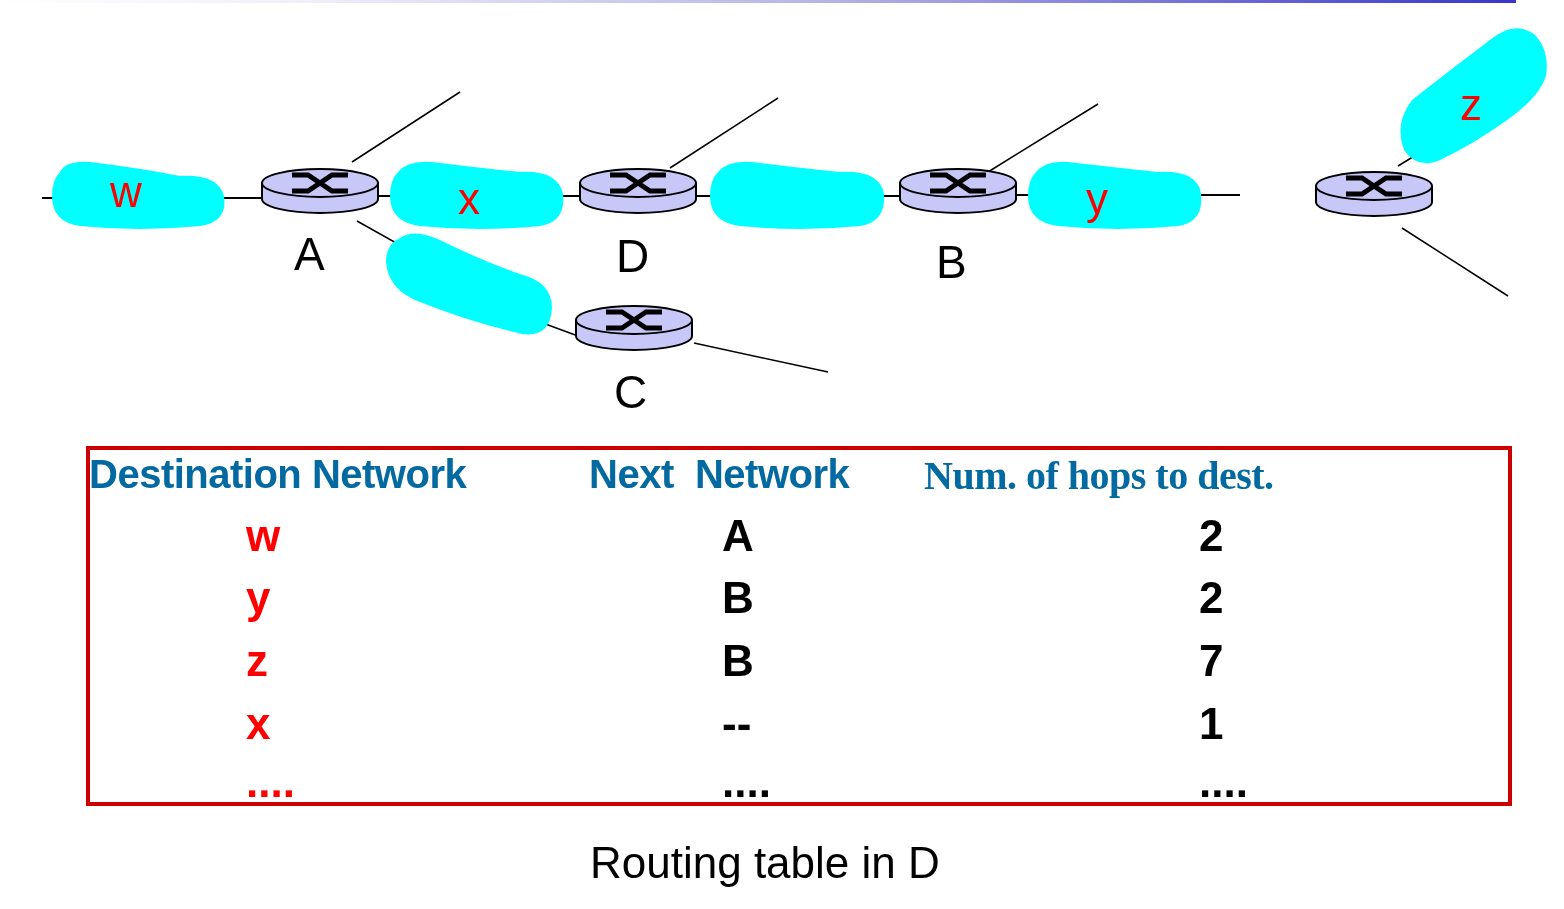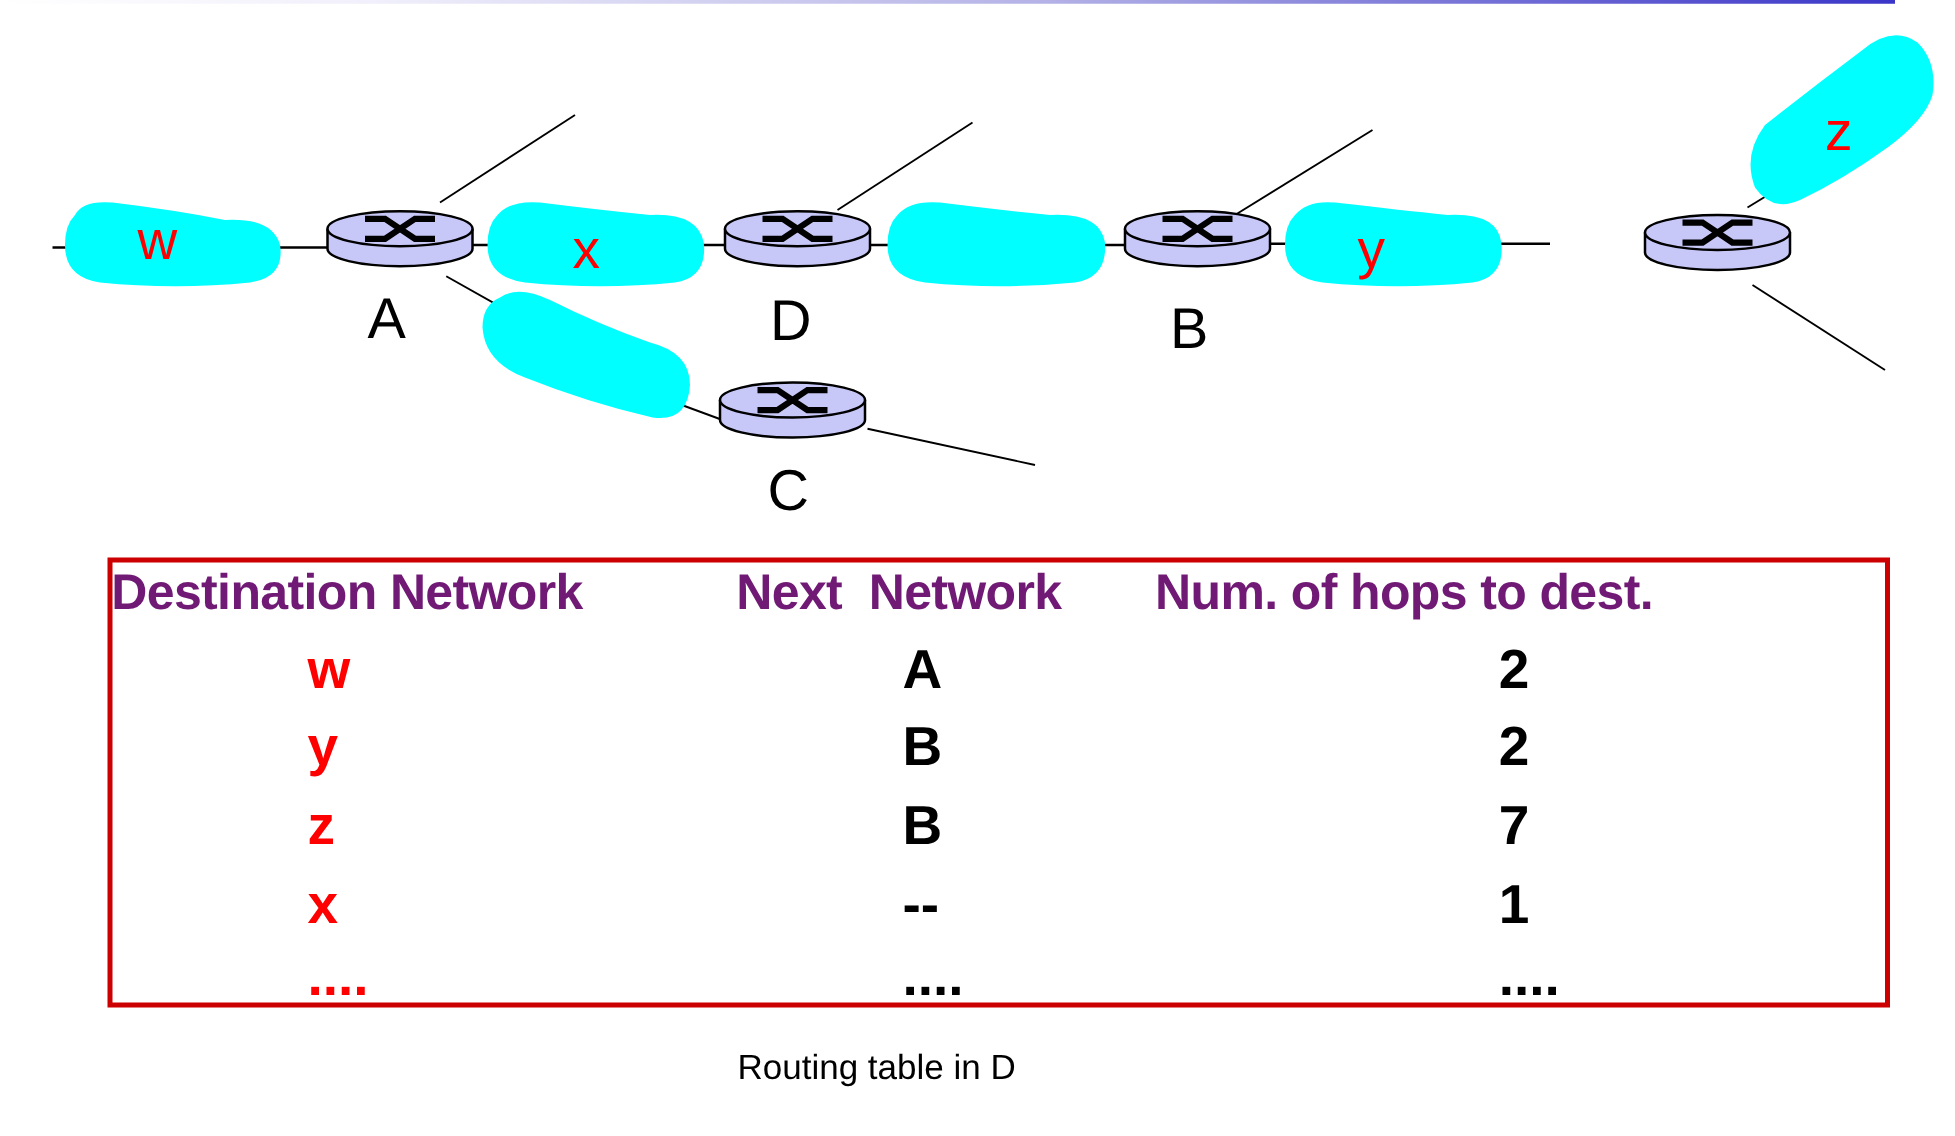--- a/index.html
+++ b/index.html
@@ -45,41 +45,41 @@
       height: 360px;
       border: 4px solid #cc0000;
       box-sizing: border-box;
     }
     .hdr {
       position: absolute;
       top: 452px;
       font-family: "Liberation Sans", sans-serif;
       font-weight: bold;
       font-size: 40px;
-      color: #701a75;
+      color: #0369a1;
       white-space: nowrap;
       letter-spacing: -0.5px;
     }
     .cell {
       position: absolute;
       font-family: "Liberation Sans", sans-serif;
       font-weight: bold;
       font-size: 44px;
       white-space: nowrap;
       line-height: 1;
     }
     .cell.dest { color: #ff0000; left: 246px; }
     .cell.next { color: #000000; left: 722px; }
     .cell.hops { color: #000000; left: 1199px; }
     .caption {
       position: absolute;
       left: 590px;
       top: 838px;
       font-family: "Liberation Sans", sans-serif;
-      font-size: 28px;
+      font-size: 44px;
       color: #000000;
       white-space: nowrap;
     }
   </style>
 </head>
 <body>
 
 <div class="top-rule"></div>
 
 <svg class="diagram" width="1564" height="440" viewBox="0 0 1564 440">
@@ -153,21 +153,21 @@
 
   <g transform="translate(1374,186)">
     <use href="#router-shape"></use>
   </g>
 </svg>
 
 <div class="table-box"></div>
 
 <div class="hdr" style="left:89px;">Destination Network</div>
 <div class="hdr" style="left:589px; white-space:pre;">Next  Network</div>
-<div class="hdr" style="left:924px;">Num. of hops to dest.</div>
+<div class="hdr" style="left:924px;font-family:Liberation Serif, serif;">Num. of hops to dest.</div>
 
 <div>
   <span class="cell dest" style="top:514px;">w</span>
   <span class="cell next" style="top:514px;">A</span>
   <span class="cell hops" style="top:514px;">2</span>
 </div>
 <div>
   <span class="cell dest" style="top:576px;">y</span>
   <span class="cell next" style="top:576px;">B</span>
   <span class="cell hops" style="top:576px;">2</span>

